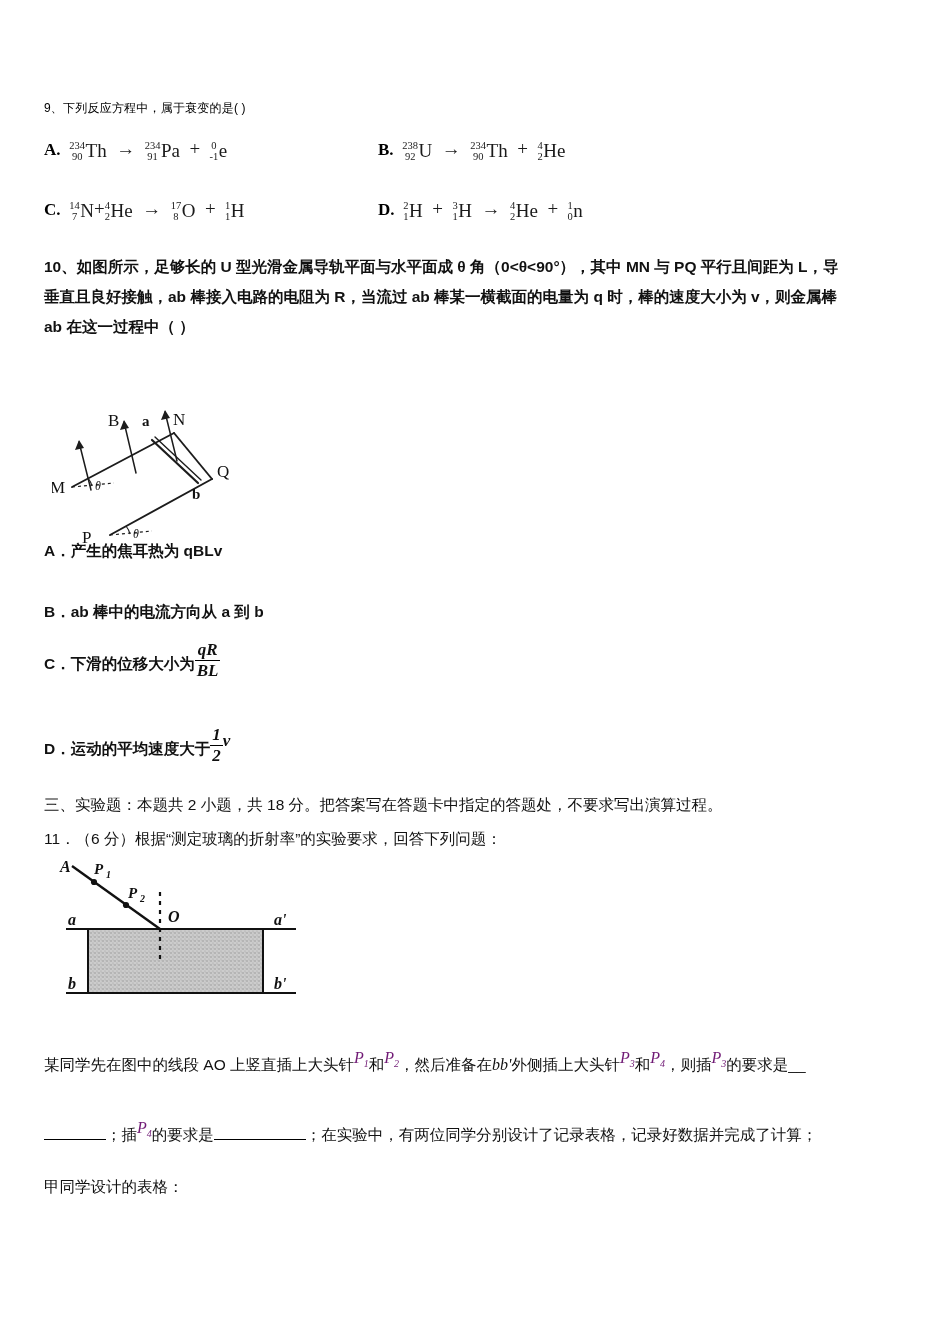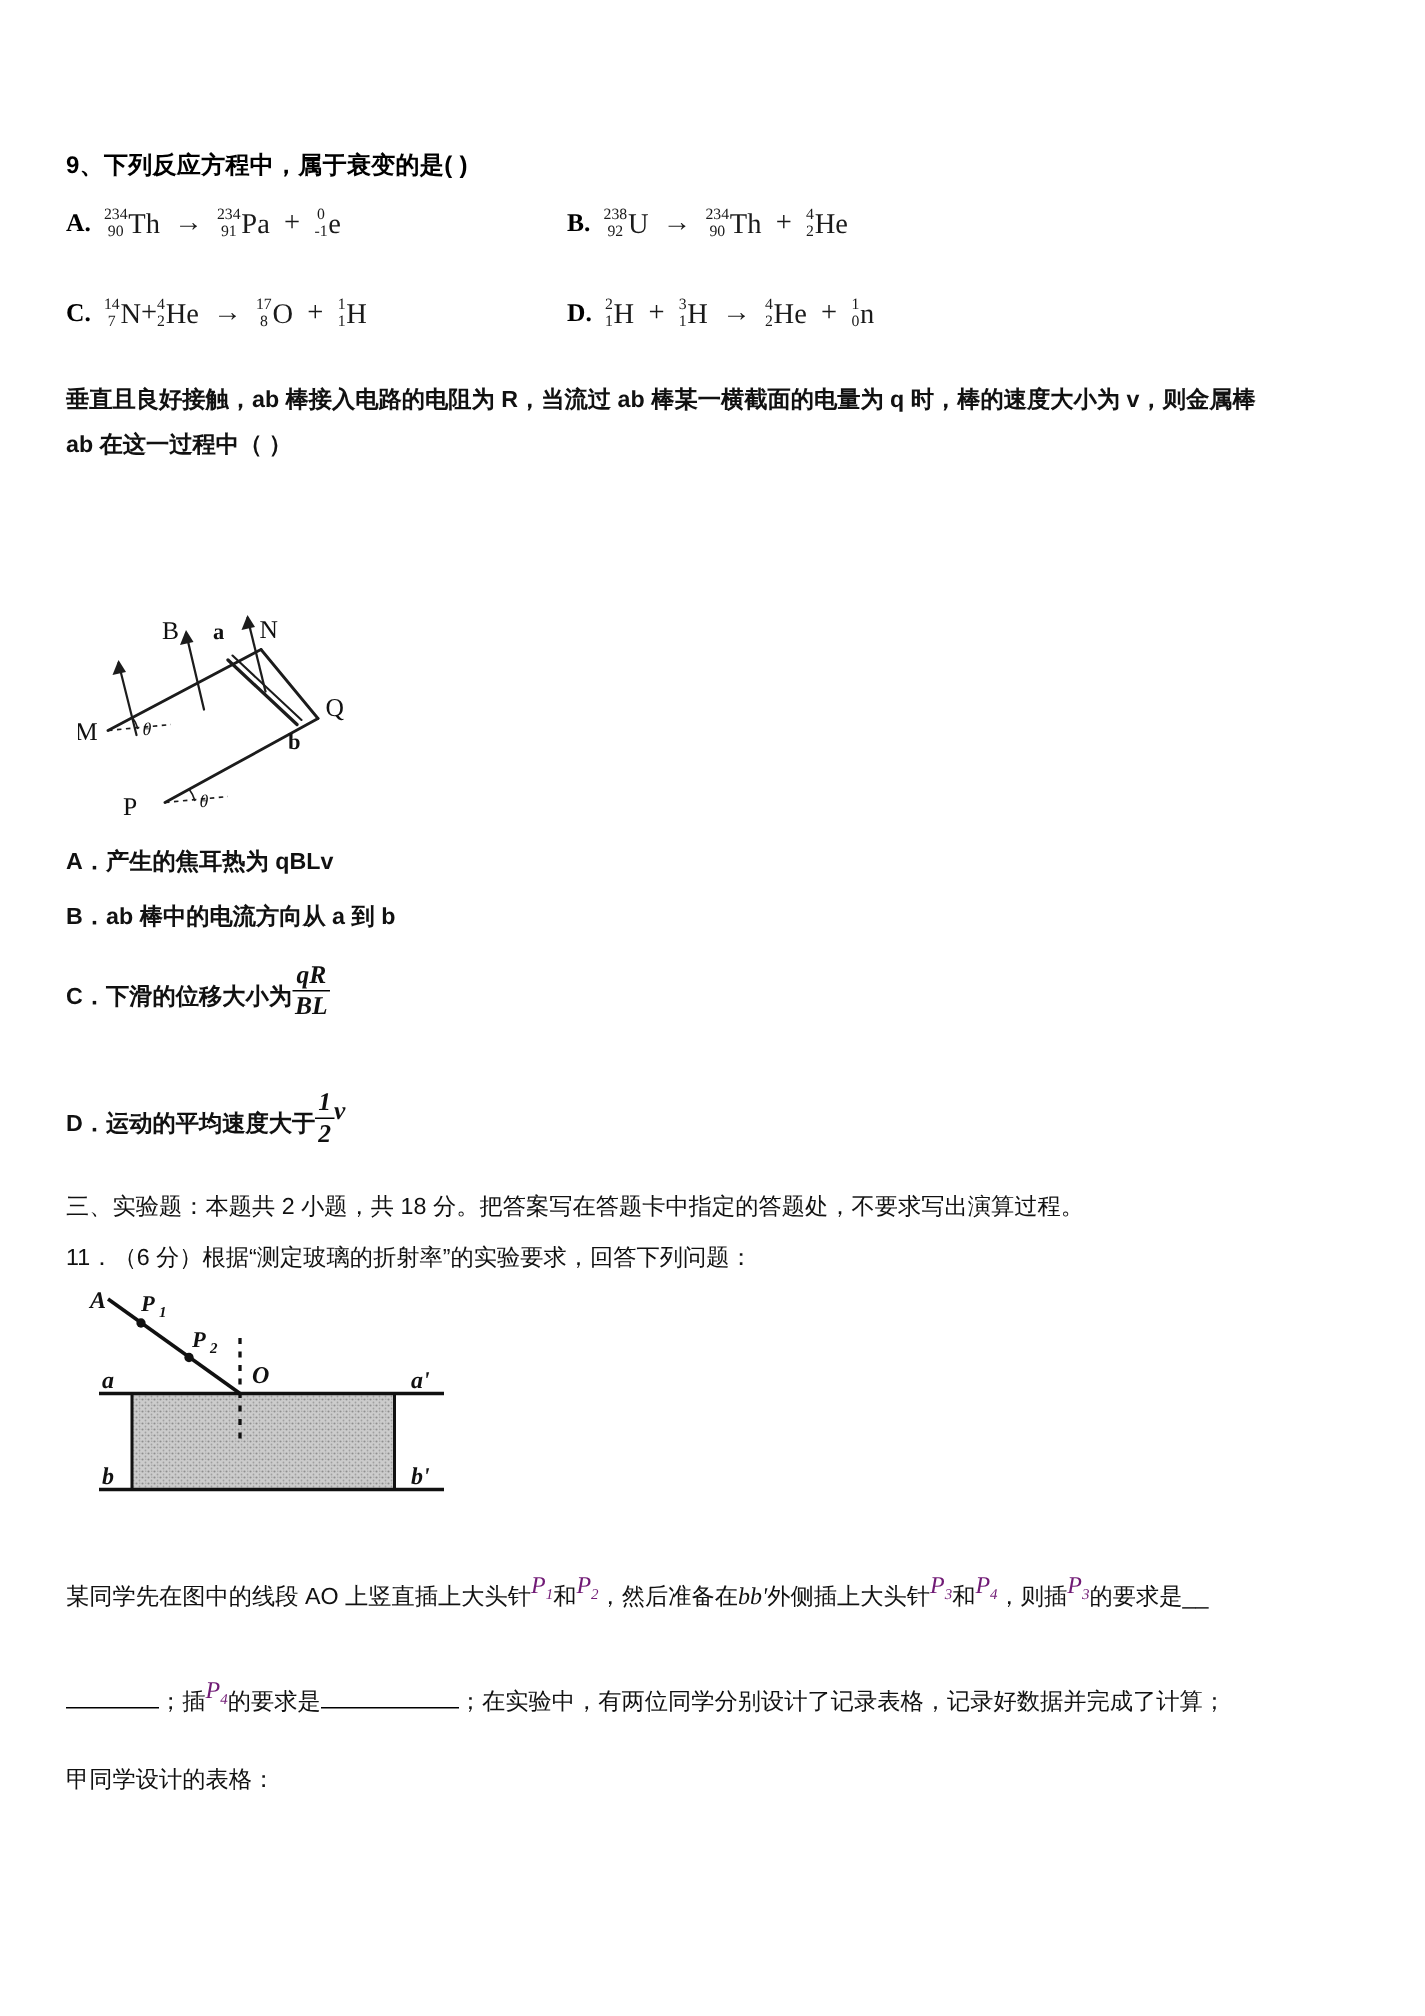--- a/index.html
+++ b/index.html
@@ -29,22 +29,22 @@
     font-family: "Liberation Sans", "DejaVu Sans", sans-serif;
     font-size: 15.5px;
     line-height: 30px;
     color: #111;
   }
   .cn-b { font-weight: bold; }
 
   
   .qhead {
     font-family: "Liberation Sans", "DejaVu Sans", sans-serif;
-    font-size: 16px;
-    font-weight: bold;
+    font-size: 12px;
+    font-weight: normal;
     letter-spacing: 0.2px;
   }
 
   
   .eqn {
     font-family: "Liberation Serif", "DejaVu Serif", serif;
     font-size: 19px;
     white-space: nowrap;
     color: #1a1a1a;
   }
@@ -177,20 +177,21 @@
       &nbsp;+&nbsp;
       <span class="nuc"><span class="idx"><span class="sup">3</span><span class="sub">1</span></span><span class="sym">H</span></span>
       &nbsp;→&nbsp;
       <span class="nuc"><span class="idx"><span class="sup">4</span><span class="sub">2</span></span><span class="sym">He</span></span>
       &nbsp;+&nbsp;
       <span class="nuc"><span class="idx"><span class="sup">1</span><span class="sub">0</span></span><span class="sym">n</span></span>
     </span>
   </div>
 
   <div class="blk cn cn-b" style="left:44px; top:252px; width:878px;">
+    <div>10、如图所示，足够长的 U 型光滑金属导轨平面与水平面成 θ 角（0&lt;θ&lt;90°），其中 MN 与 PQ 平行且间距为 L，导</div>
     <div>垂直且良好接触，ab 棒接入电路的电阻为 R，当流过 ab 棒某一横截面的电量为 q 时，棒的速度大小为 v，则金属棒</div>
     <div>ab 在这一过程中（      ）</div>
   </div>
 
   <div class="fig" style="left:52px; top:395px;">
     <svg width="270" height="160" viewBox="0 0 270 160">
       <g stroke="#1c1c1c" stroke-width="1.9" fill="none" stroke-linecap="round">
 
         <line x1="20" y1="92" x2="122" y2="38"></line>
 
@@ -228,21 +229,21 @@
       <text x="121" y="30" font-family="Liberation Serif, serif" font-size="17" fill="#111">N</text>
       <text x="165" y="82" font-family="Liberation Serif, serif" font-size="17" fill="#111">Q</text>
       <text x="140" y="104" font-family="Liberation Serif, serif" font-size="15" font-weight="bold" fill="#111">b</text>
       <text x="-2" y="98" font-family="Liberation Serif, serif" font-size="17" fill="#111">M</text>
       <text x="30" y="148" font-family="Liberation Serif, serif" font-size="17" fill="#111">P</text>
       <text x="43" y="95" font-family="Liberation Serif, serif" font-size="12" font-style="italic" fill="#111">θ</text>
       <text x="81" y="143" font-family="Liberation Serif, serif" font-size="12" font-style="italic" fill="#111">θ</text>
     </svg>
   </div>
 
-  <div class="blk cn cn-b" style="left:44px; top:560px;">
+  <div class="blk cn cn-b" style="left:44px; top:536px;">
     <span>A．</span><span>产生的焦耳热为 qBLv</span>
   </div>
 
   <div class="blk cn cn-b" style="left:44px; top:597px;">
     <span>B．</span><span>ab 棒中的电流方向从 a 到 b</span>
   </div>
 
   <div class="blk cn cn-b" style="left:44px; top:645px;">
     <span>C．</span><span>下滑的位移大小为</span><span class="frac"><span class="num">qR</span><span class="den">BL</span></span>
   </div>

